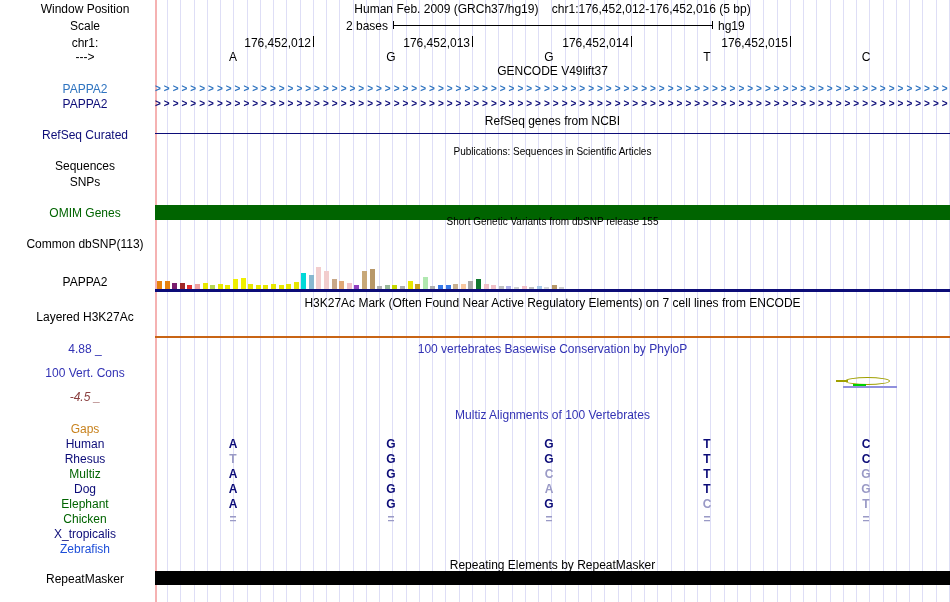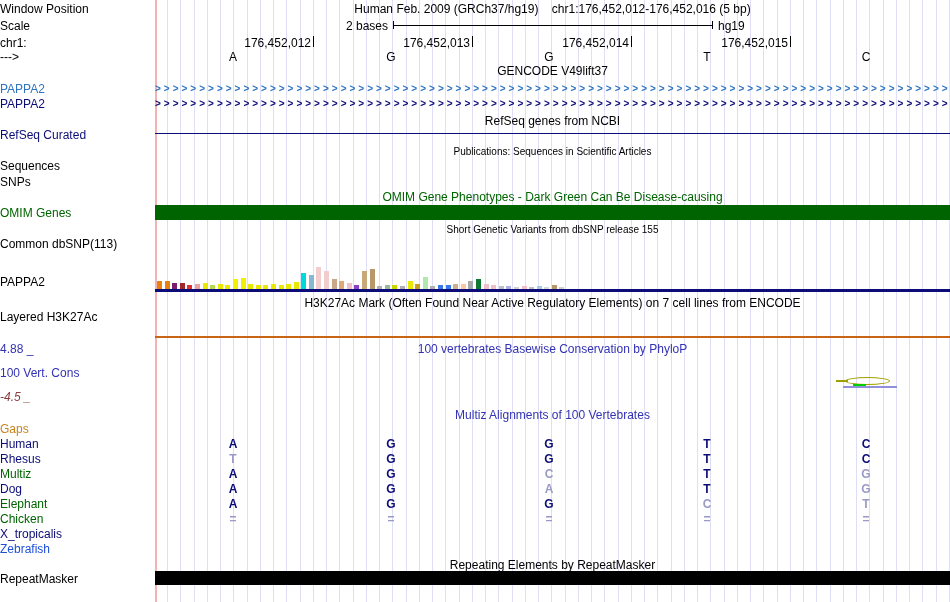--- a/index.html
+++ b/index.html
@@ -3,21 +3,21 @@
 <meta charset="utf-8">
 <style>
   html,body{margin:0;padding:0;background:#fff;}
   #browser{position:relative;width:950px;height:602px;background:#fff;overflow:hidden;
            font-family:"Liberation Sans",sans-serif;font-size:12px;color:#000;}
   .abs{position:absolute;}
   #gridlines{left:155px;top:0;width:795px;height:602px;
     background:repeating-linear-gradient(90deg,#dedef6 0,#dedef6 1px,transparent 1px,transparent 13.25px);
     background-position:12px 0;}
   #cursorline{left:155px;top:0;width:2px;height:602px;background:#f5b2b2;}
-  .gutter-label{left:0;width:150px;text-align:left;white-space:nowrap;}
+  .gutter-label{left:10px;width:150px;text-align:center;white-space:nowrap;}
   .title{left:155px;width:795px;text-align:center;white-space:nowrap;}
   .small{font-size:10px;}
   .navy{color:#0c0c78;}
   .ltblue{color:#2f74c0;}
   .green{color:#006400;}
   .consblue{color:#3232b4;}
   .consred{color:#8b4040;font-style:italic;}
   .fullbar{left:155px;width:795px;}
   .arrowline{left:155px;width:795px;height:13px;line-height:13px;overflow:hidden;white-space:nowrap;
     font-size:10px;font-weight:bold;letter-spacing:3px;}
@@ -78,25 +78,24 @@
   <div class="abs arrowline" id="arrow2" style="top:97px;color:#0c0c78">&gt;&gt;&gt;&gt;&gt;&gt;&gt;&gt;&gt;&gt;&gt;&gt;&gt;&gt;&gt;&gt;&gt;&gt;&gt;&gt;&gt;&gt;&gt;&gt;&gt;&gt;&gt;&gt;&gt;&gt;&gt;&gt;&gt;&gt;&gt;&gt;&gt;&gt;&gt;&gt;&gt;&gt;&gt;&gt;&gt;&gt;&gt;&gt;&gt;&gt;&gt;&gt;&gt;&gt;&gt;&gt;&gt;&gt;&gt;&gt;&gt;&gt;&gt;&gt;&gt;&gt;&gt;&gt;&gt;&gt;&gt;&gt;&gt;&gt;&gt;&gt;&gt;&gt;&gt;&gt;&gt;&gt;&gt;&gt;&gt;&gt;&gt;&gt;&gt;&gt;&gt;&gt;&gt;&gt;&gt;&gt;&gt;&gt;&gt;&gt;&gt;&gt;&gt;&gt;&gt;&gt;&gt;&gt;&gt;&gt;</div>
 
   <div class="abs title" style="top:114px">RefSeq genes from NCBI</div>
   <div class="abs gutter-label navy" style="top:128px">RefSeq Curated</div>
   <div class="abs fullbar" style="top:133px;height:1px;background:#0c0c78"></div>
 
   <div class="abs title small" style="top:146px">Publications: Sequences in Scientific Articles</div>
   <div class="abs gutter-label" style="top:159px">Sequences</div>
   <div class="abs gutter-label" style="top:175px">SNPs</div>
 
-  <div class="abs title green" style="top:190px">OMIM Gene Phenotypes - Dark Green Can Be Disease-causing</div>
   <div class="abs gutter-label green" style="top:206px">OMIM Genes</div>
   <div class="abs fullbar" style="top:205px;height:15px;background:#006400"></div>
 
-  <div class="abs title small" style="top:224px">Short Genetic Variants from dbSNP release 155</div>
+  <div class="abs title small" style="top:216px">Short Genetic Variants from dbSNP release 155</div>
   <div class="abs gutter-label" style="top:237px">Common dbSNP(113)</div>
 
   <div class="abs gutter-label" style="top:275px">PAPPA2</div>
   <div id="gtex-bars" class="abs" style="left:157px;top:267px;width:410px;height:22px">
       <div class="gtexbar" style="height:8px;background:#e8820e"></div>
       <div class="gtexbar" style="height:8px;background:#e8820e"></div>
       <div class="gtexbar" style="height:6px;background:#7a1e6e"></div>
       <div class="gtexbar" style="height:6px;background:#a02828"></div>
       <div class="gtexbar" style="height:4px;background:#e03030"></div>
       <div class="gtexbar" style="height:5px;background:#f0a0a0"></div>

